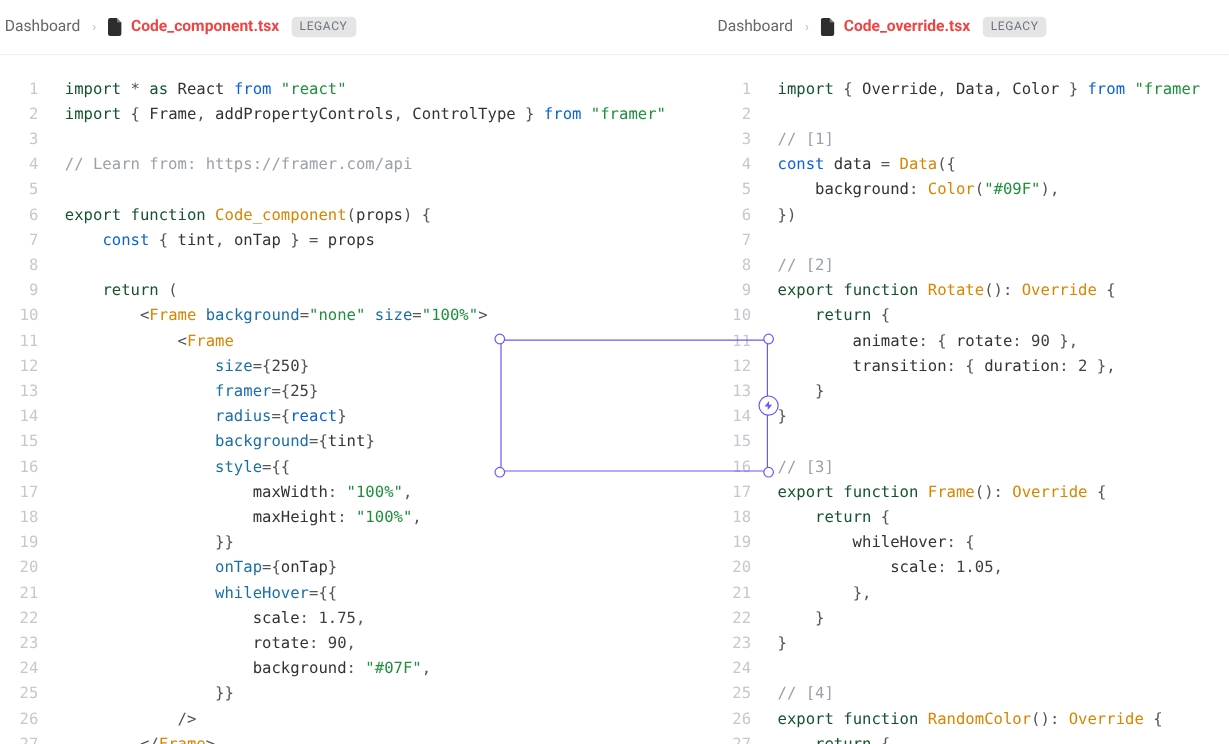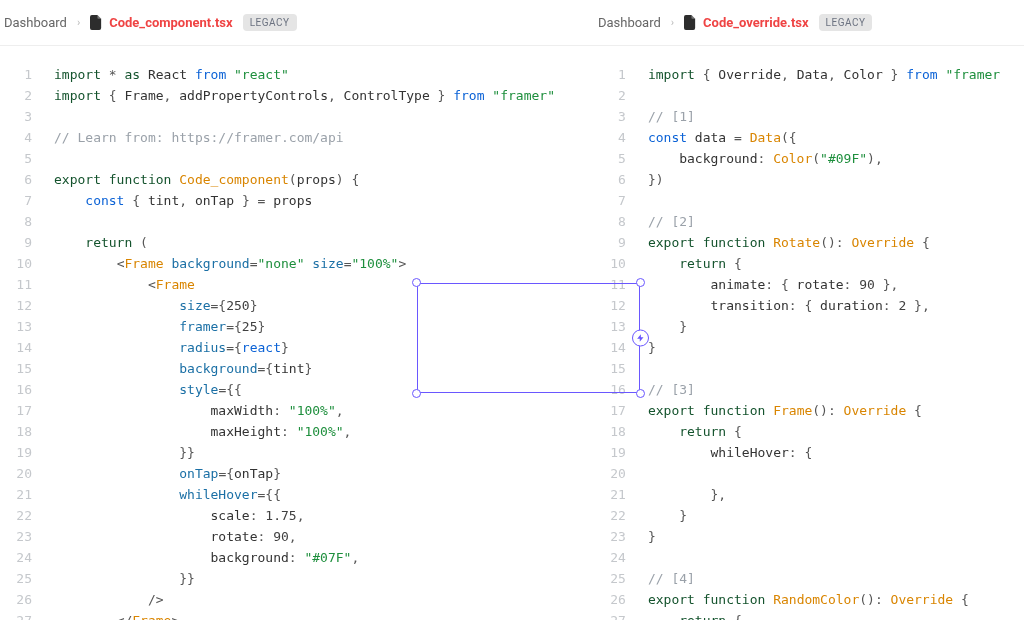--- a/index.html
+++ b/index.html
@@ -209,21 +209,21 @@
       <div class="line"><span class="ln">10</span><span class="code">    <span class="kw">return</span> <span class="pun">{</span></span></div>
       <div class="line"><span class="ln">11</span><span class="code">        animate<span class="pun">:</span> <span class="pun">{</span> rotate<span class="pun">:</span> <span class="num">90</span> <span class="pun">}</span><span class="pun">,</span></span></div>
       <div class="line"><span class="ln">12</span><span class="code">        transition<span class="pun">:</span> <span class="pun">{</span> duration<span class="pun">:</span> <span class="num">2</span> <span class="pun">}</span><span class="pun">,</span></span></div>
       <div class="line"><span class="ln">13</span><span class="code">    <span class="pun">}</span></span></div>
       <div class="line"><span class="ln">14</span><span class="code"><span class="pun">}</span></span></div>
       <div class="line"><span class="ln">15</span><span class="code"></span></div>
       <div class="line"><span class="ln">16</span><span class="code"><span class="cm">// [3]</span></span></div>
       <div class="line"><span class="ln">17</span><span class="code"><span class="kw">export</span> <span class="kw">function</span> <span class="fn">Frame</span><span class="pun">()</span><span class="pun">:</span> <span class="fn">Override</span> <span class="pun">{</span></span></div>
       <div class="line"><span class="ln">18</span><span class="code">    <span class="kw">return</span> <span class="pun">{</span></span></div>
       <div class="line"><span class="ln">19</span><span class="code">        whileHover<span class="pun">:</span> <span class="pun">{</span></span></div>
-      <div class="line"><span class="ln">20</span></div>
+      <div class="line"><span class="ln">20</span><span class="code">            scale<span class="pun">:</span> <span class="num">1.05</span><span class="pun">,</span></span></div>
       <div class="line"><span class="ln">21</span><span class="code">        <span class="pun">}</span><span class="pun">,</span></span></div>
       <div class="line"><span class="ln">22</span><span class="code">    <span class="pun">}</span></span></div>
       <div class="line"><span class="ln">23</span><span class="code"><span class="pun">}</span></span></div>
       <div class="line"><span class="ln">24</span><span class="code"></span></div>
       <div class="line"><span class="ln">25</span><span class="code"><span class="cm">// [4]</span></span></div>
       <div class="line"><span class="ln">26</span><span class="code"><span class="kw">export</span> <span class="kw">function</span> <span class="fn">RandomColor</span><span class="pun">()</span><span class="pun">:</span> <span class="fn">Override</span> <span class="pun">{</span></span></div>
       <div class="line"><span class="ln">27</span><span class="code">    <span class="kw">return</span> <span class="pun">{</span></span></div>
     </div>
 </div>
 

